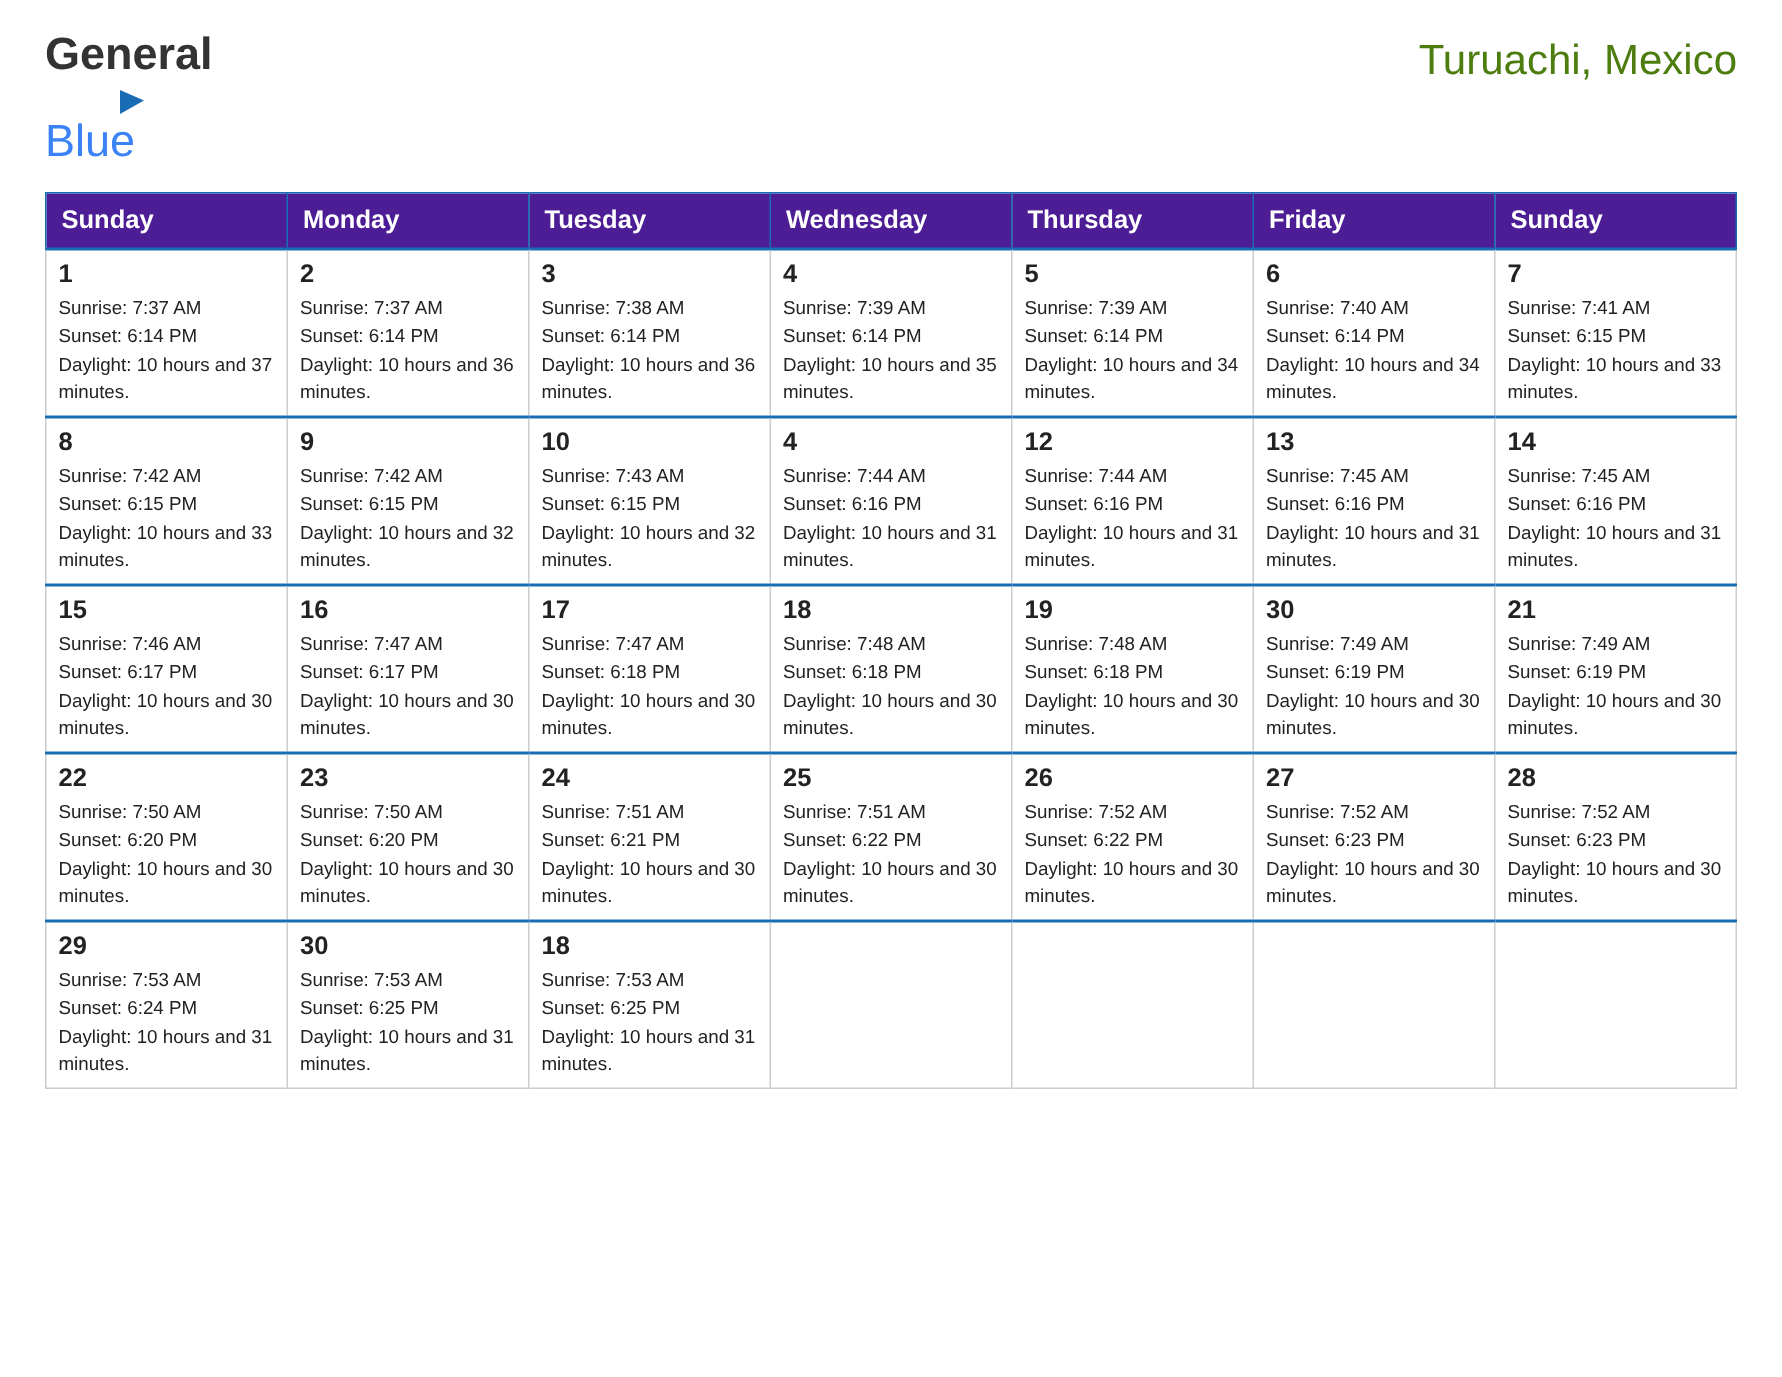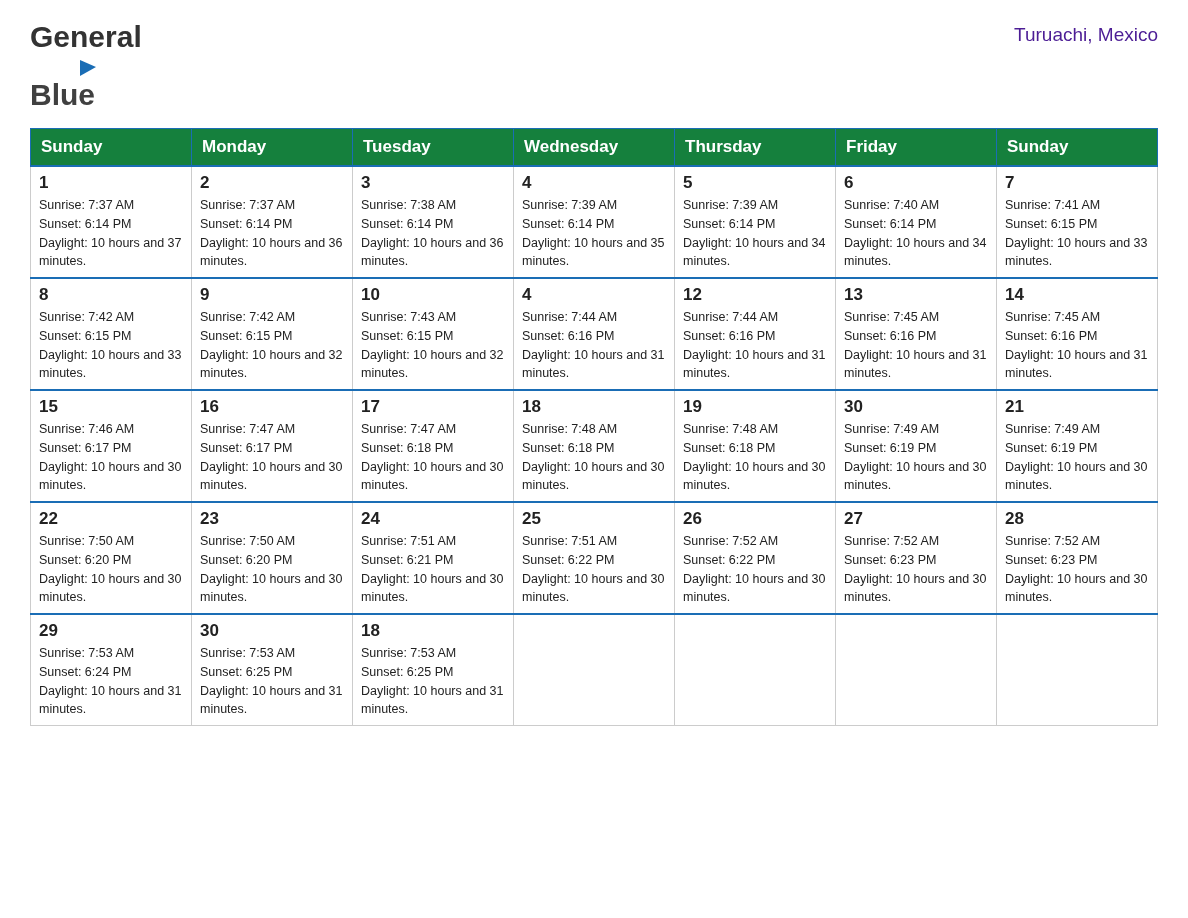--- a/index.html
+++ b/index.html
@@ -19,31 +19,31 @@
     .title-block {
       text-align: right;
     }
     .month-title {
       font-size: 52px;
       font-weight: bold;
       color: #222;
       line-height: 1.1;
     }
     .location {
-      font-size: 19px;
-      color: #4c1d95;
+      font-size: 28px;
+      color: #4d7c0f;
       margin-top: 4px;
     }
     .calendar {
       width: 100%;
       border-collapse: collapse;
       border: 1px solid #aaa;
     }
     .calendar th {
-      background-color: #15803d;
+      background-color: #4c1d95;
       color: #fff;
       font-size: 17px;
       font-weight: bold;
       padding: 8px 10px;
       text-align: left;
       border: 1px solid #1a6db5;
     }
     .calendar td {
       vertical-align: top;
       padding: 6px 8px;
@@ -91,21 +91,21 @@
 
 <div class="header">
   <div class="logo-wrapper">
     <div class="logo-row1">
       <span style="font-size:30px;font-weight:bold;color:#333;">General</span>
       <svg width="22" height="22" viewBox="0 0 22 22" style="margin-left:2px;margin-top:2px;">
         <polygon points="4,4 20,11 4,20" fill="#1a6db5"></polygon>
       </svg>
     </div>
     <div class="logo-row2">
-      <span style="font-size:30px;font-weight:bold;color:#404040;">Blue</span>
+      <span style="font-size:30px;font-weight:normal;color:#3b82f6;">Blue</span>
     </div>
   </div>
   <div class="title-block">
     <div class="location">Turuachi, Mexico</div>
   </div>
 </div>
 
 <table class="calendar">
   <thead>
     <tr>

